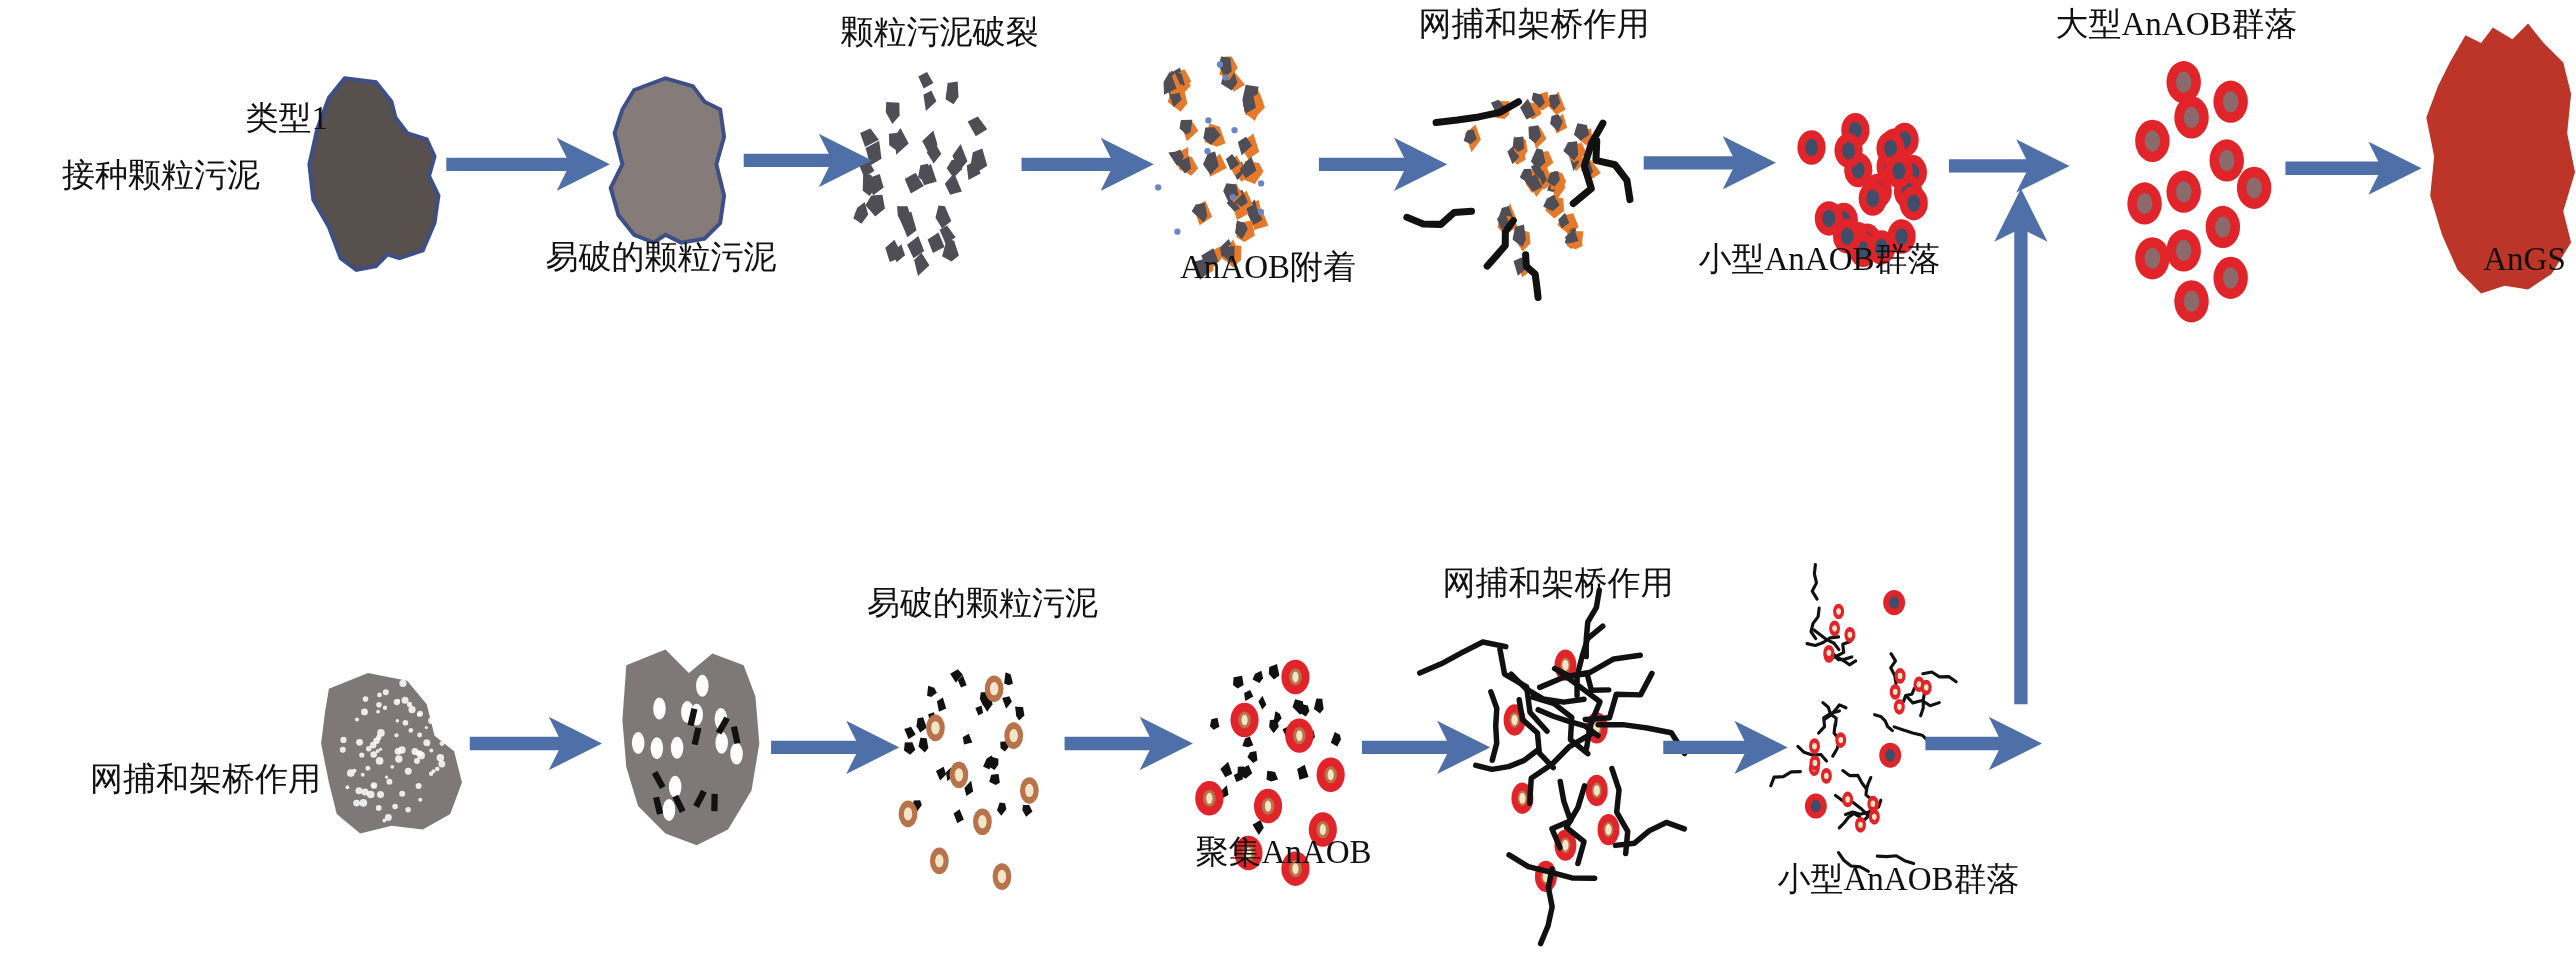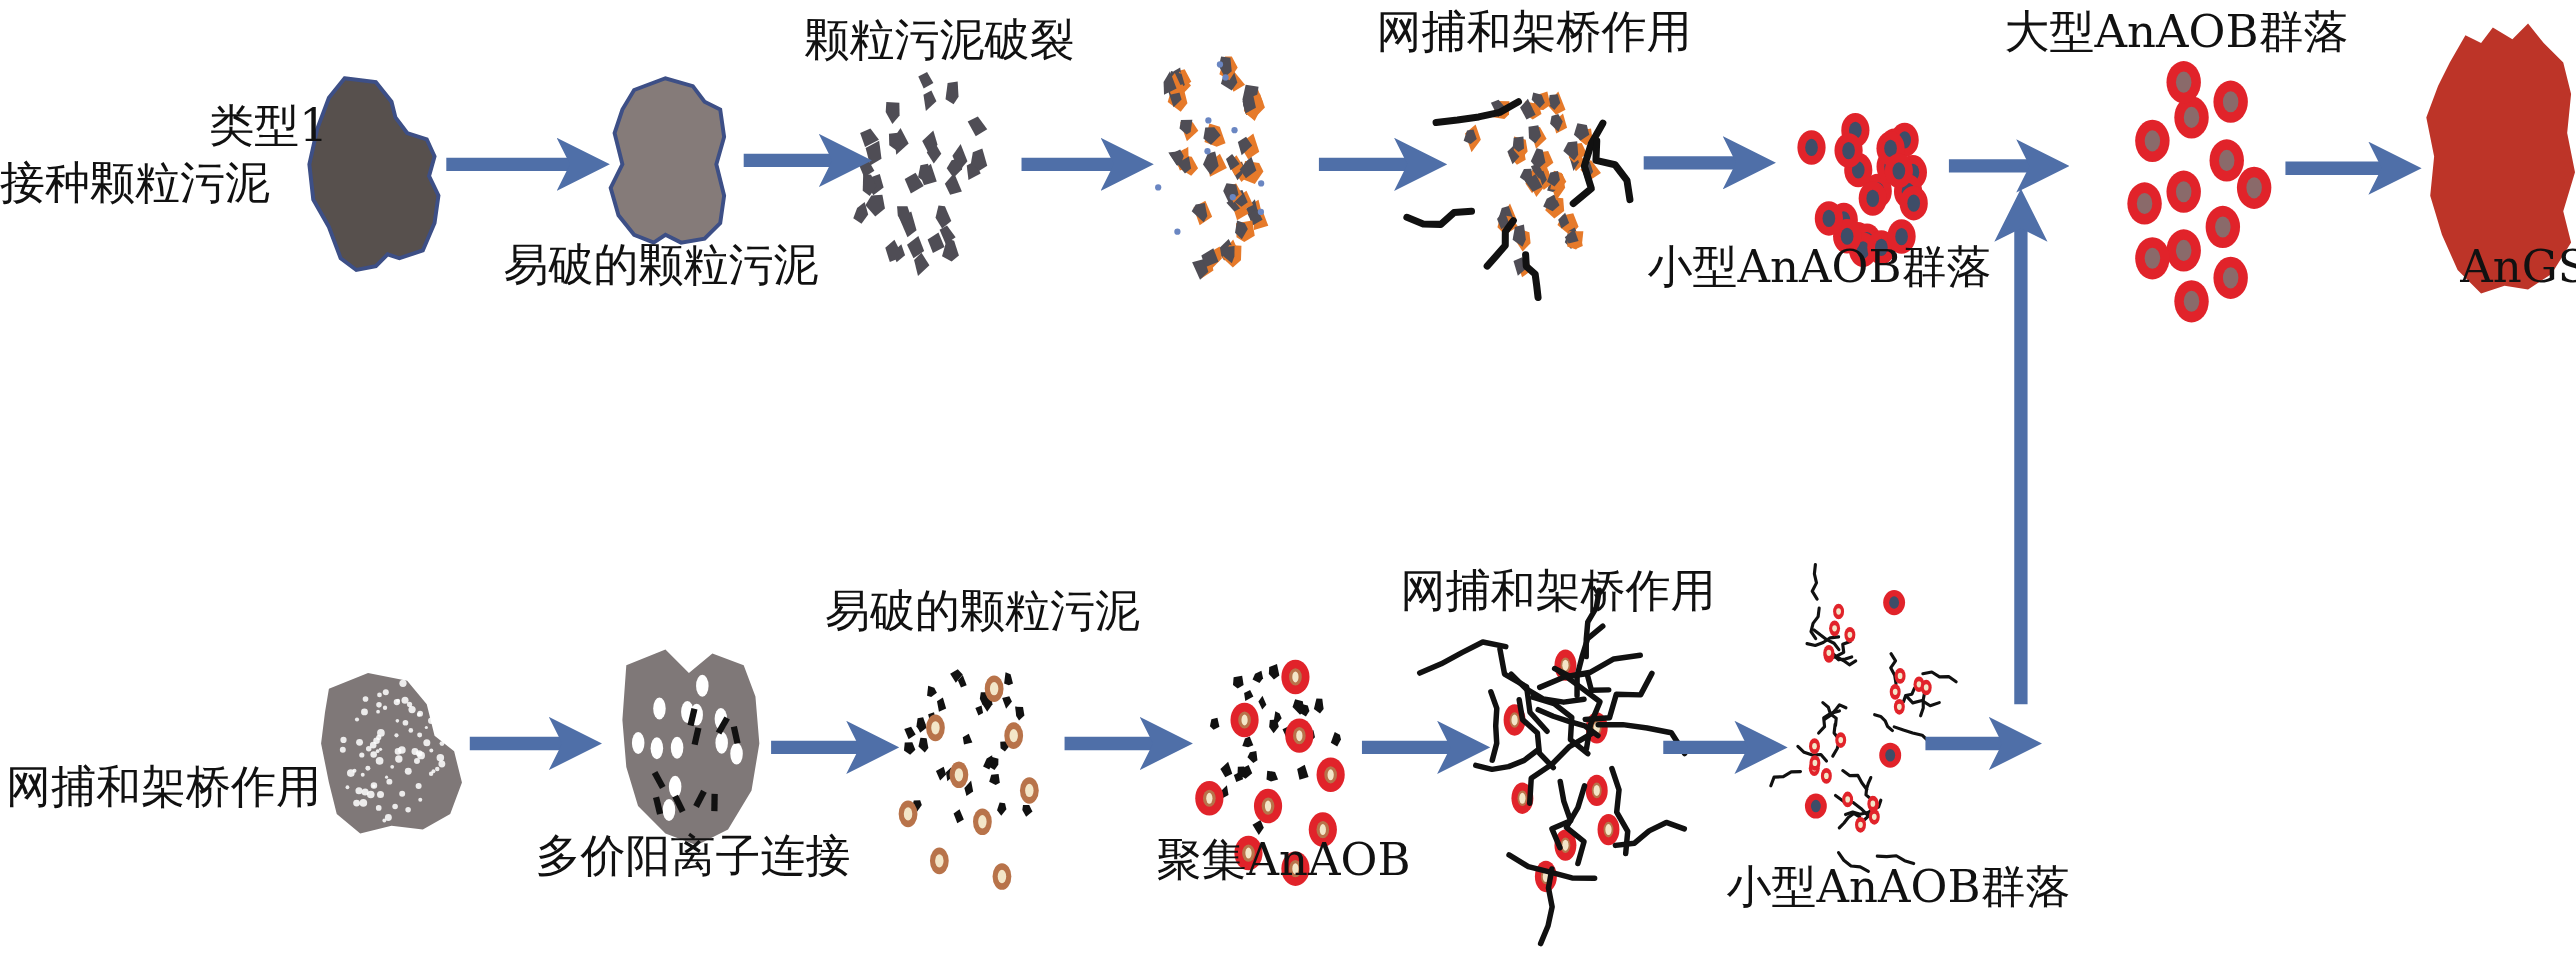--- a/index.html
+++ b/index.html
@@ -1,18 +1,18 @@
 <!DOCTYPE html>
 <html style="font-size:12.5px"><head>
 <meta charset="utf-8">
 <style>
   html, body { margin: 0; padding: 0; background: #ffffff; }
   #canvas { position: relative; width: 2576px; height: 954px; overflow: hidden; background: #fff;
     font-family: "DejaVu Serif", "Liberation Serif", serif; color: #111; }
-  .lbl { position: absolute; font-size: 45px; line-height: 1.15; white-space: nowrap; text-align: center; }
+  .lbl { position: absolute; font-size: 33px; line-height: 1.15; white-space: nowrap; text-align: center; font-family: Liberation Serif, serif; }
   .side { text-align: right; }
   svg.layer { position: absolute; left: 0; top: 0; }
 </style>
 </head>
 <body>
 
 <div id="canvas">
 
   <svg class="layer" width="2576" height="954" viewBox="0 0 3291 1219">
     <defs>
@@ -767,25 +767,25 @@
         <line x1="2125" y1="955" x2="2250" y2="955" stroke="#4f6fa8" stroke-width="17" marker-end="url(#ah)"></line>
         <line x1="2460" y1="950" x2="2575" y2="950" stroke="#4f6fa8" stroke-width="17" marker-end="url(#ah)"></line>
         <line x1="2582" y1="900" x2="2582" y2="275" stroke="#4f6fa8" stroke-width="17" marker-end="url(#ah)"></line>
       </g>
   </svg>
 
   <div class="lbl side" style="left:31px; top:100px; width:297px;">类型1</div>
   <div class="lbl side" style="left:0px; top:157px; width:260px;">接种颗粒污泥</div>
   <div class="lbl" style="left:477px; top:239px; width:368px;">易破的颗粒污泥</div>
   <div class="lbl" style="left:775px; top:14px; width:329px;">颗粒污泥破裂</div>
+  <div class="lbl" style="left:1096px; top:249px; width:344px;">AnAOB附着</div>
   <div class="lbl" style="left:1346px; top:6.3px; width:376px;">网捕和架桥作用</div>
   <div class="lbl" style="left:1620px; top:241px; width:399px;">小型AnAOB群落</div>
   <div class="lbl" style="left:1973px; top:6.3px; width:407px;">大型AnAOB群落</div>
   <div class="lbl" style="left:2458px; top:241px; width:133px;">AnGS</div>
 
   <div class="lbl side" style="left:0px; top:761px; width:321px;">网捕和架桥作用</div>
-  <div class="lbl" style="left:509px; top:830px; width:368px;">多价阳离子连接</div>
   <div class="lbl" style="left:767px; top:585px; width:431px;">易破的颗粒污泥</div>
   <div class="lbl" style="left:1135px; top:834px; width:297px;">聚集AnAOB</div>
   <div class="lbl" style="left:1370px; top:565px; width:376px;">网捕和架桥作用</div>
   <div class="lbl" style="left:1699px; top:861px; width:399px;">小型AnAOB群落</div>
 </div>
 
 
 </body></html>

